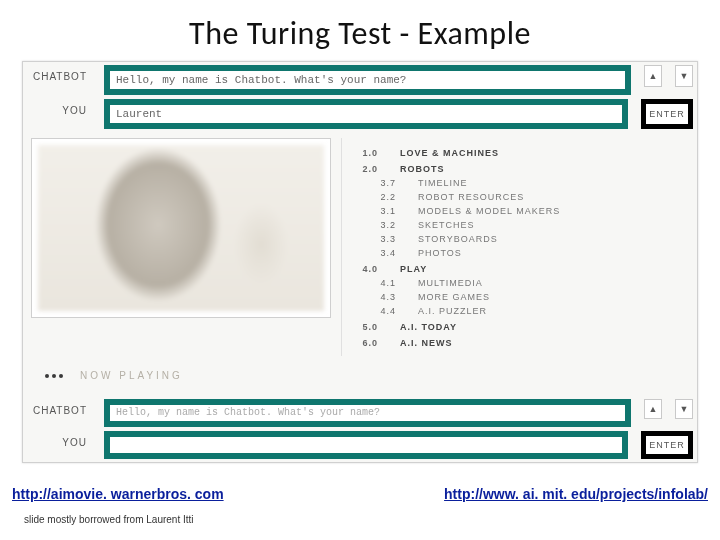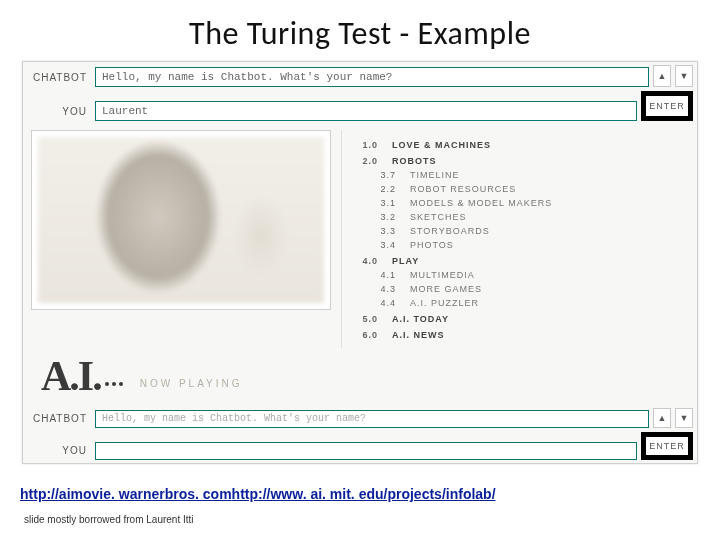--- a/index.html
+++ b/index.html
@@ -2,56 +2,56 @@
 <html><head>
 <meta charset="utf-8">
 <style>
   html,body{margin:0;padding:0;width:720px;height:540px;background:#fff;font-family:Georgia,serif;color:#000;overflow:hidden}
   .slide{position:relative;width:720px;height:540px}
   .title{font-family:Calibri,Arial,sans-serif;font-size:32px;text-align:center;padding:14px 0 8px 0;letter-spacing:0.5px;color:#111}
   .shot{margin:0 22px;border:1px solid #d0d0d0;background:#f7f7f5;box-shadow:0 0 2px rgba(0,0,0,.15)}
 
   
   .chatpanel{display:flex;flex-direction:column;gap:4px;padding:3px 4px}
-  .chatrow{display:flex;align-items:flex-end;gap:4px}
+  .chatrow{display:flex;align-items:flex-start;gap:13px}
   .rowlabel{width:60px;font:10px/18px "Arial Narrow",Arial,sans-serif;letter-spacing:1px;color:#555;text-align:right;padding-right:4px;padding-top:3px}
-  .chatbox{flex:1;background:#fff;border:1px solid #0f766e;height:18px;font:11px/18px "Courier New",monospace;color:#666;padding:0 6px;white-space:nowrap;overflow:hidden}
+  .chatbox{flex:1;background:#fff;border:6px solid #0f766e;height:18px;font:11px/18px "Courier New",monospace;color:#666;padding:0 6px;white-space:nowrap;overflow:hidden}
   .arrowbtn{width:16px;height:20px;border:1px solid #c9c9c9;background:#fff;display:flex;align-items:center;justify-content:center;font-size:9px;color:#555;cursor:pointer}
   .enterbtn{width:42px;height:20px;border:5px solid #000000;background:#fff;font:9px/20px Arial,sans-serif;letter-spacing:1px;text-align:center;color:#555;cursor:pointer}
 
   
   .midwrap{display:flex;gap:10px;padding:6px 8px}
   .facebox{width:300px;height:180px;border:1px solid #cfcfcf;background:#fff;padding:6px;box-sizing:border-box}
   .face{width:100%;height:100%;background:
     radial-gradient(ellipse 90px 110px at 42% 48%, #cfc9bf 0%, #b7b0a4 55%, rgba(183,176,164,0) 70%),
     radial-gradient(ellipse 40px 60px at 78% 60%, #e2ddd3 0%, rgba(226,221,211,0) 70%),
     linear-gradient(180deg,#f2efe9,#eae6de);
     filter:blur(2px)}
   .divider{width:1px;background:#e0e0e0}
   .menu{flex:1;padding:6px 4px;font:9px/14px "Arial Narrow",Arial,sans-serif;letter-spacing:1px;color:#555}
   .menu .sec{font-weight:600;color:#444;margin-top:2px}
   .menu .sub{padding-left:18px;color:#777}
-  .menu .row{display:flex;gap:14px}
+  .menu .row{display:flex;gap:22px}
   .menu .num{width:22px;text-align:right;color:#666}
 
   
   .logoblock{display:flex;align-items:flex-end;gap:14px;padding:2px 18px 6px 18px}
   .ailogo{display:flex;align-items:flex-end}
   .ailogo .big{font:700 42px/40px Georgia,serif;color:#3a3a3a;letter-spacing:-2px}
   .ailogo .dots{display:inline-block;margin-left:4px;margin-bottom:6px}
   .ailogo .dot{display:inline-block;width:4px;height:4px;border-radius:50%;background:#3a3a3a;margin-right:3px}
   .nowplaying{font:10px/12px Arial,sans-serif;letter-spacing:3px;color:#b5b0a6;margin-bottom:6px}
 
   
   .chatrow.small .chatbox{height:16px;font-size:10px;line-height:16px;color:#aaa}
   .chatrow.small .arrowbtn{height:18px}
   .chatrow.small .enterbtn{height:18px;line-height:18px}
 
   
-  .links{position:absolute;bottom:38px;left:0;right:0;display:flex;justify-content:flex-start;padding:0 20px;font:bold 14px/16px Arial,sans-serif}
+  .links{position:absolute;bottom:38px;left:0;right:0;display:flex;justify-content:space-between;padding:0 12px;font:bold 14px/16px Arial,sans-serif}
   .links a{color:#0a1f9c;text-decoration:underline;cursor:pointer}
   .credit{position:absolute;bottom:14px;left:24px;font:10px/12px Arial,sans-serif;color:#333}
 </style>
 </head>
 <body>
 
 <div class="slide">
   <div class="title">The Turing Test - Example</div>
 
   <div class="shot">
@@ -130,21 +130,20 @@
           </div>
           <div class="row sec">
             <span class="num">6.0</span>
             <span>A.I. NEWS</span>
           </div>
         </div>
     </div>
 
     <div class="logoblock">
       <div class="ailogo">
-        <span class="big">A.I.</span>
         <span class="dots"><span class="dot"></span><span class="dot"></span><span class="dot"></span></span>
       </div>
       <div class="nowplaying">NOW PLAYING</div>
     </div>
 
     <div class="chatpanel" style="margin-top:2px">
       <div class="chatrow small">
         <div class="rowlabel">CHATBOT</div>
         <div class="chatbox">Hello, my name is Chatbot.  What's your name?</div>
         <div class="arrowbtn">▲</div>

